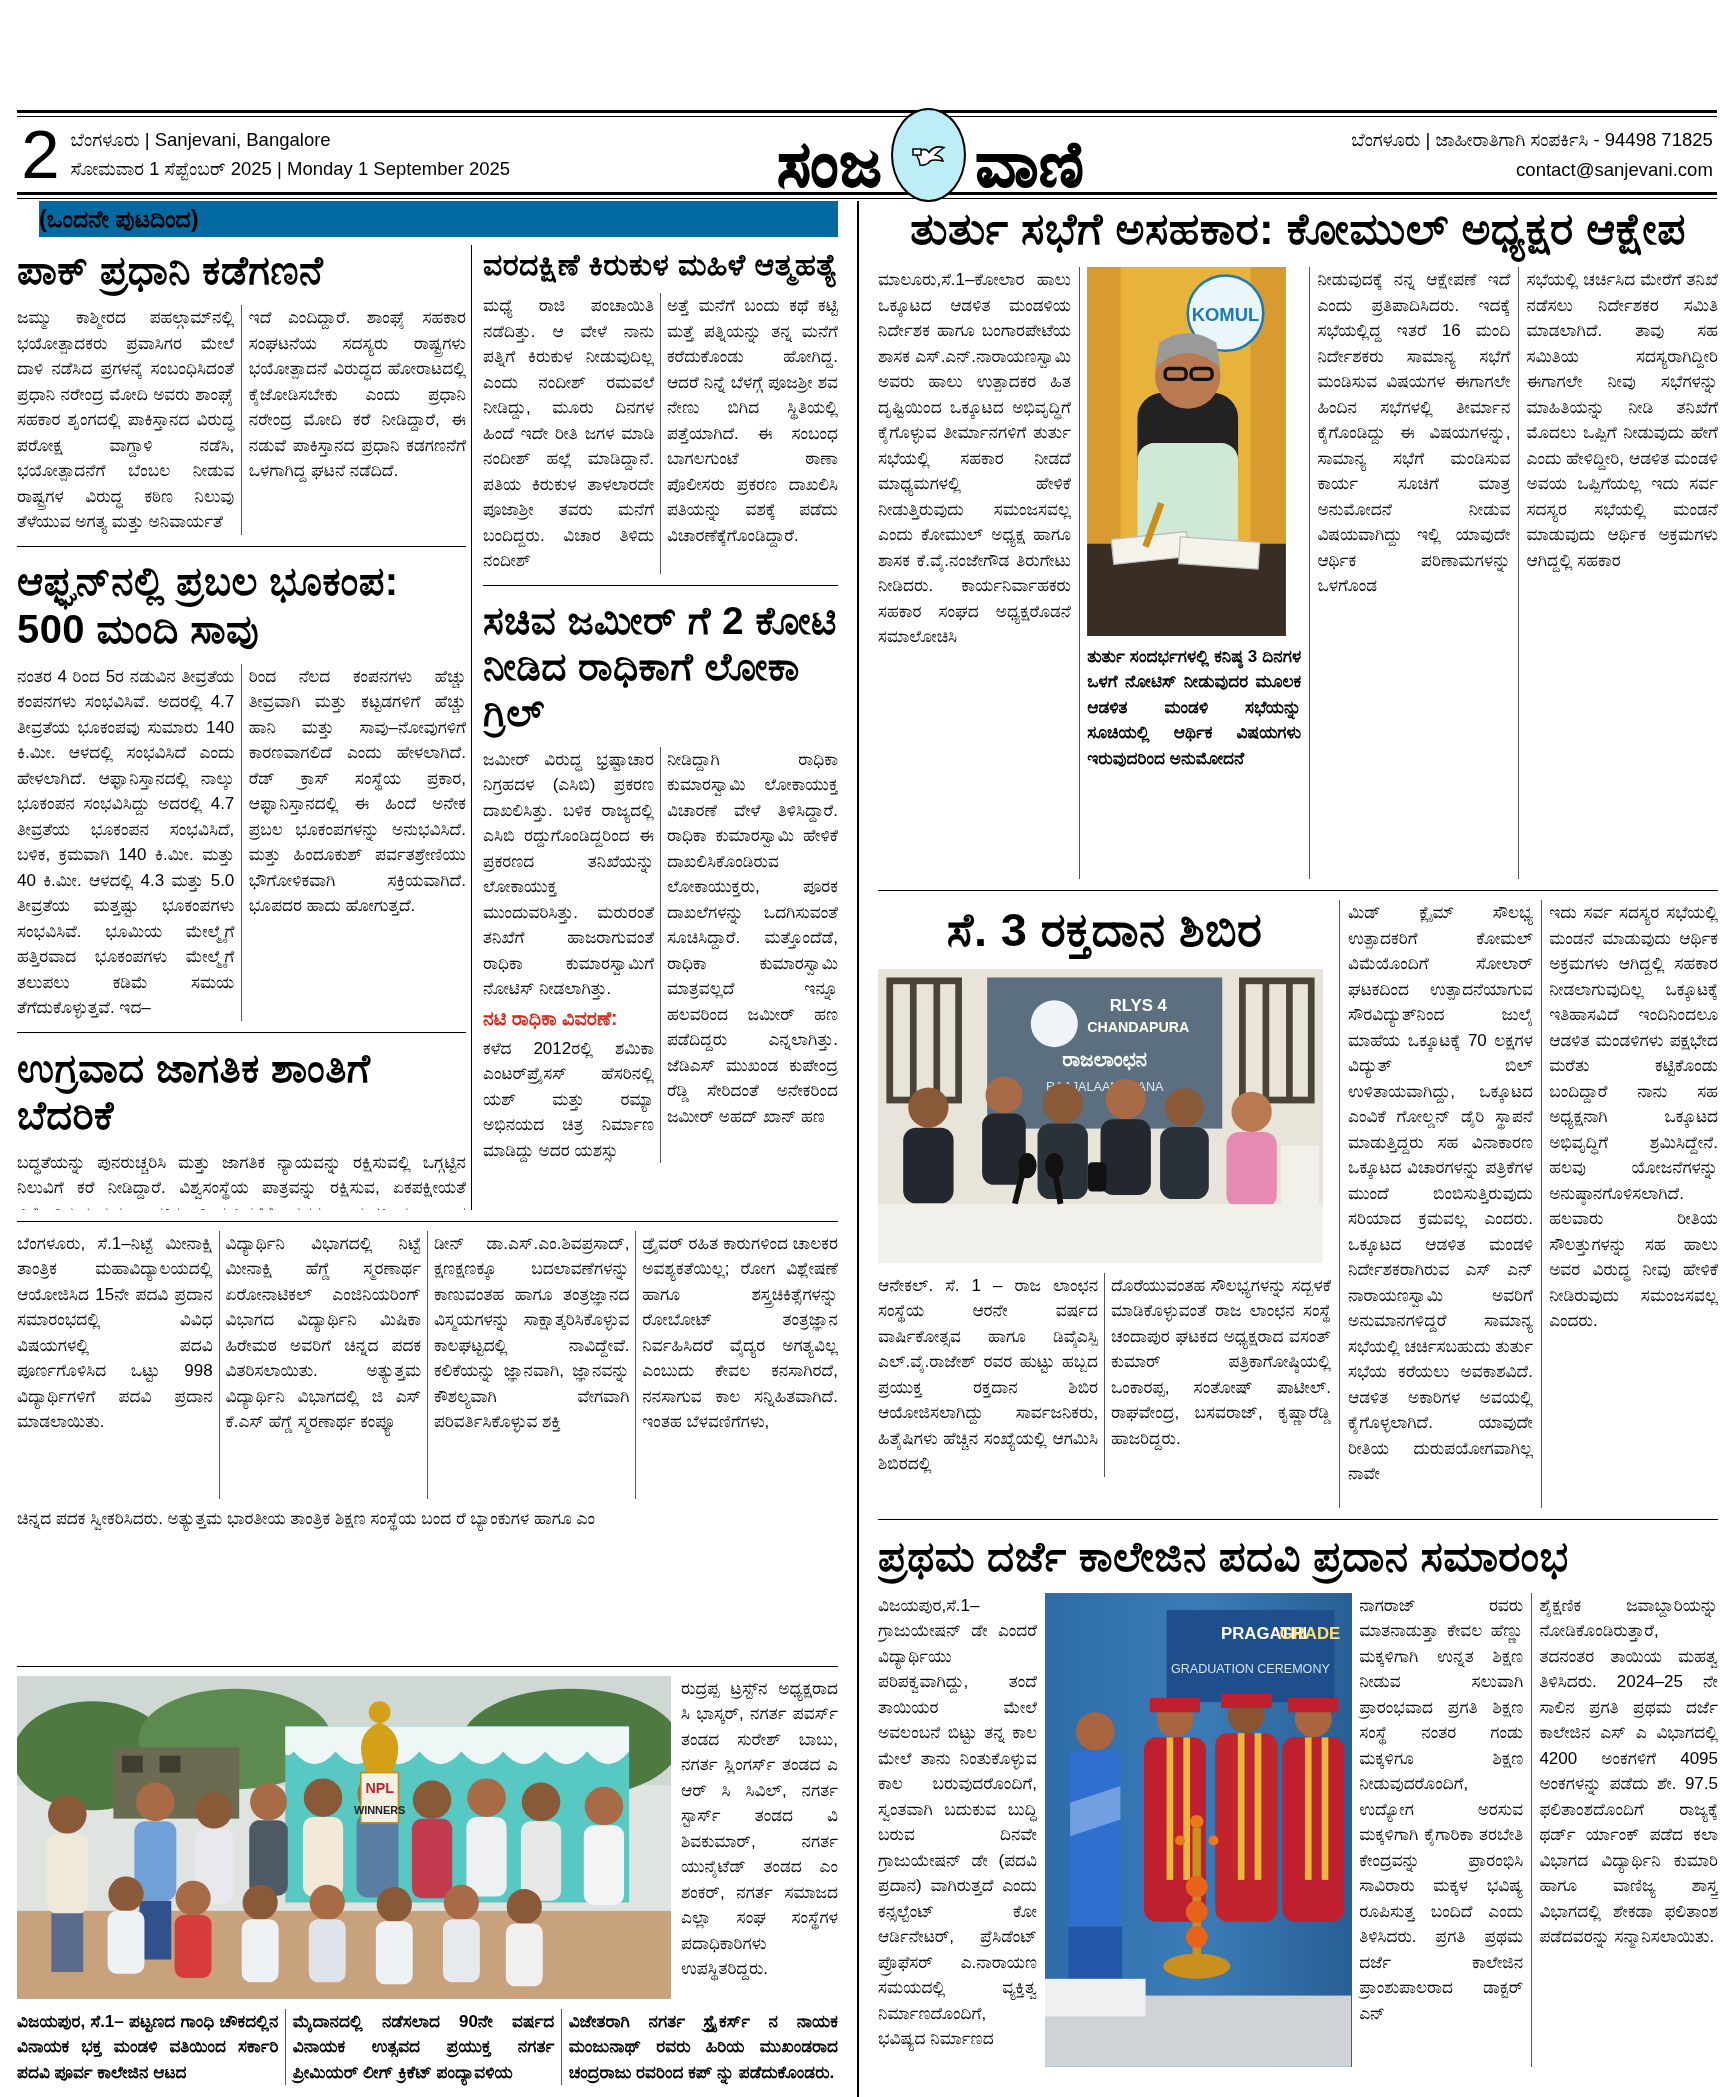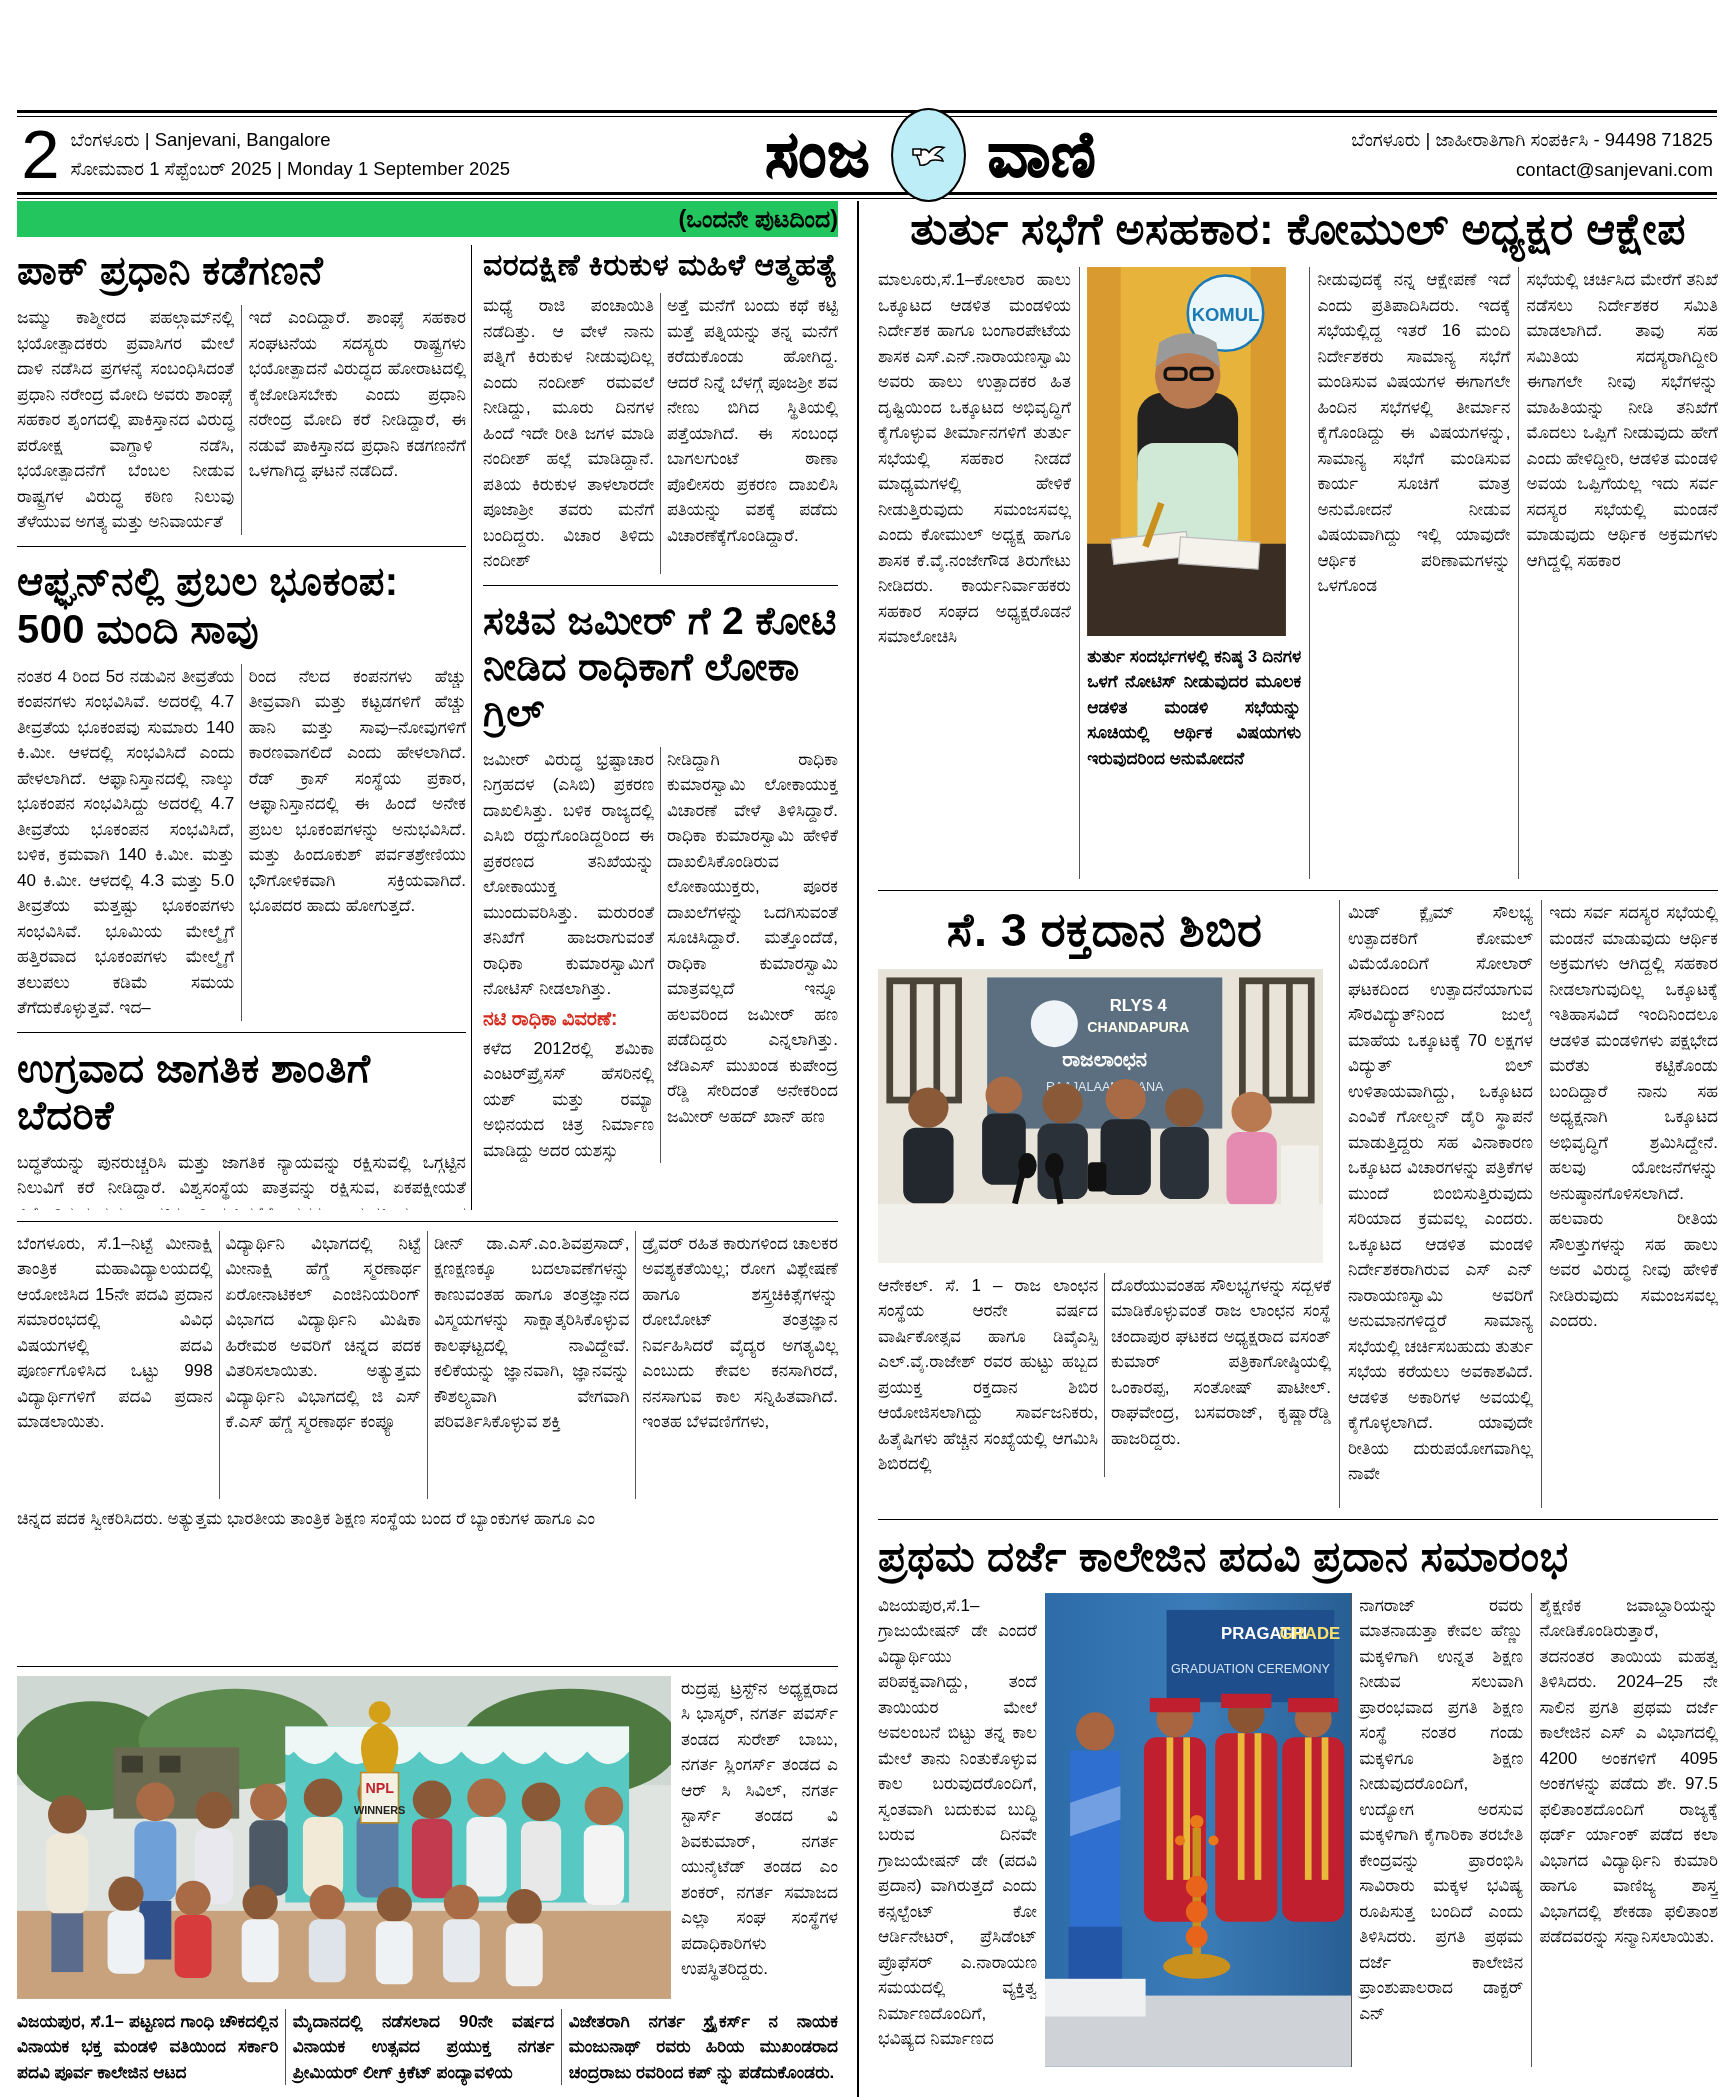--- a/index.html
+++ b/index.html
@@ -5,31 +5,31 @@
   html,body{margin:0;padding:0;background:#e9e9e9;}
   .page{position:relative;width:1734px;height:2725px;background:#ffffff;
         font-family:"Liberation Sans","DejaVu Sans",sans-serif;color:#000;overflow:hidden;}
   .double-rule{border-top:3.4px solid #000;border-bottom:1.3px solid #000;height:2.9px;}
   
   .hdr{position:absolute;left:17px;right:17px;top:110px;}
   .hdr-band{display:flex;align-items:center;justify-content:space-between;height:72px;padding:1.7px 4.2px;}
   .pageno{font-size:69px;font-weight:400;line-height:1;margin-right:11px;}
   .hdr-left{display:flex;align-items:center;}
   .hdr-left-lines{font-size:18.5px;line-height:1.55;}
-  .masthead{display:flex;align-items:center;gap:21px;font-weight:900;font-size:63px;
+  .masthead{display:flex;align-items:flex-end;gap:9px;font-weight:900;font-size:63px;
             letter-spacing:0.8px;-webkit-text-stroke:1.3px #000;}
   .dove-ellipse{width:71px;height:90px;border-radius:50%;background:#bdeef7;border:2.5px solid #000;
                 display:flex;align-items:center;justify-content:center;}
   .hdr-right{text-align:right;font-size:18.5px;line-height:1.6;}
   
   .zone-left{position:absolute;left:17px;top:201px;width:821px;}
   .zone-right{position:absolute;left:878px;top:201px;width:840px;}
   .zone-div{position:absolute;left:857px;top:201px;width:1.7px;height:2433px;background:#000;}
-  .graybar{background:#22c55e;height:36px;display:flex;align-items:center;justify-content:flex-end;
-           font-size:23.5px;font-weight:bold;}
+  .graybar{background:#0369a1;height:36px;display:flex;align-items:center;justify-content:flex-start;
+           font-size:23.5px;font-weight:bold;margin-left:22px;}
   
   .hl{font-weight:900;line-height:1.18;letter-spacing:0.4px;}
   .body-txt{font-size:17px;line-height:1.5;text-align:justify;}
   .sec{border-top:1.7px solid #000;padding-top:9.2px;margin-top:11px;}
   .flexrow{display:flex;}
   .vline{border-left:0.8px solid #555;}
   .cap{font-weight:bold;font-size:17px;line-height:1.5;text-align:justify;}
   .red-sub{color:#d42b1e;font-weight:900;font-size:19.3px;margin:5.9px 0;}
   .clip{overflow:hidden;}
   svg text{font-family:"Liberation Sans","DejaVu Sans",sans-serif;}

